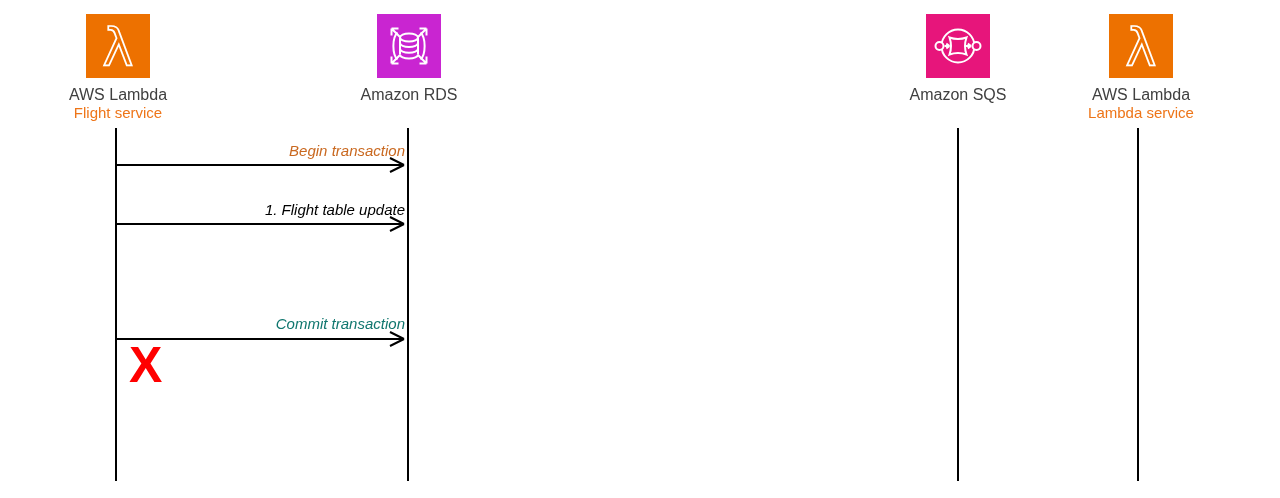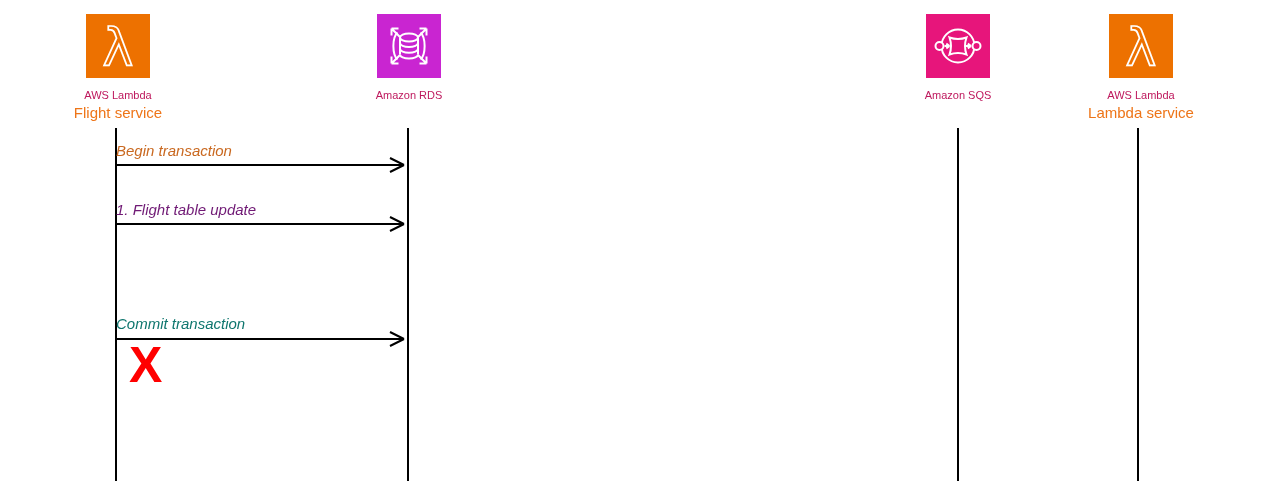--- a/index.html
+++ b/index.html
@@ -24,33 +24,33 @@
     text-align: center;
   }
   .actor-icon {
     width: 64px; height: 64px;
     margin: 0 auto;
     display: block;
   }
   .actor-icon svg { display: block; width: 64px; height: 64px; }
   .actor-name {
     margin-top: 8px;
-    font-size: 11px;
+    font-size: 16px;
     line-height: 18px;
-    color: #be185d;
+    color: #404040;
   }
   .actor-subtitle {
     font-size: 15px;
     line-height: 18px;
   }
   .msg-label {
     position: absolute;
     left: 116px;
     width: 289px;
-    text-align: left;
+    text-align: right;
     font-size: 15px;
     font-style: italic;
     line-height: 17px;
     white-space: nowrap;
   }
   .fail-x {
     position: absolute;
     left: 129px;
     top: 340px;
     font-size: 50px;
@@ -146,19 +146,19 @@
       </g>
       <g>
         <line x1="116" y1="339" x2="403" y2="339"></line>
         <path d="M404,339 L390,332 M404,339 L390,346"></path>
       </g>
     </g>
   </svg>
 
   <div class="msg-label" style="top: 142px; color: rgb(201, 104, 31);">Begin transaction</div>
 
-  <div class="msg-label" style="top: 201px; color: #701a75;">1. Flight table update</div>
+  <div class="msg-label" style="top: 201px; color: #000000;">1. Flight table update</div>
 
   <div class="msg-label" style="top: 315px; color: #0f766e;">Commit transaction</div>
 
   <div class="fail-x" style="color: rgb(255, 0, 0);">X</div>
 
 </div>
 
 </body></html>

